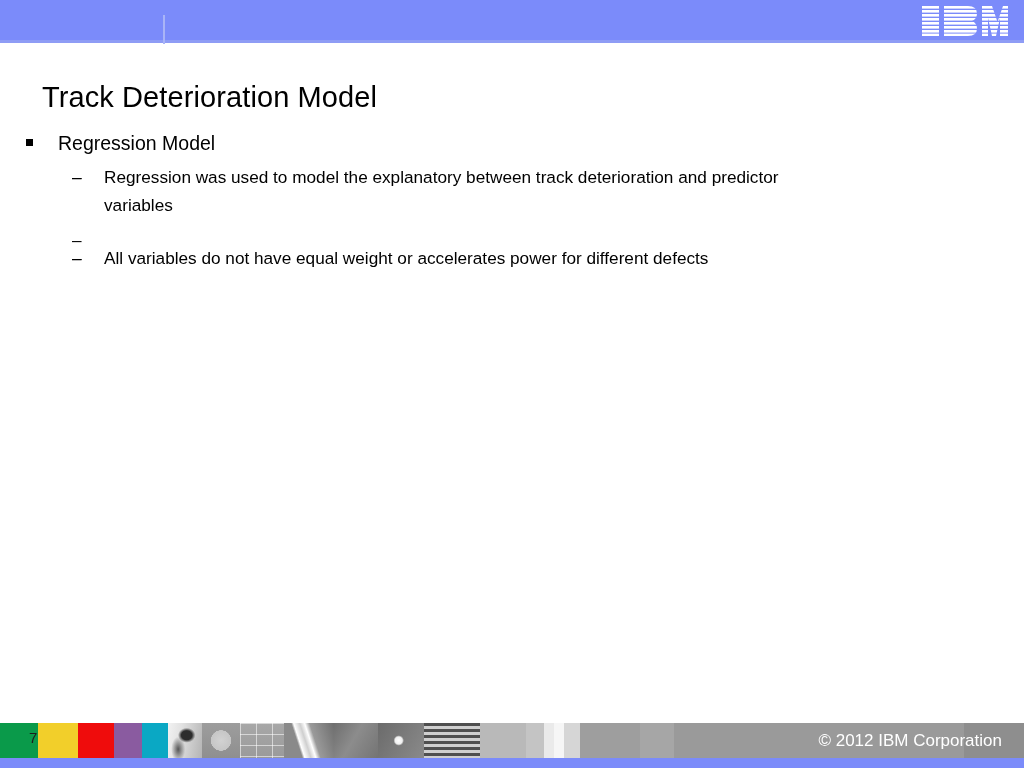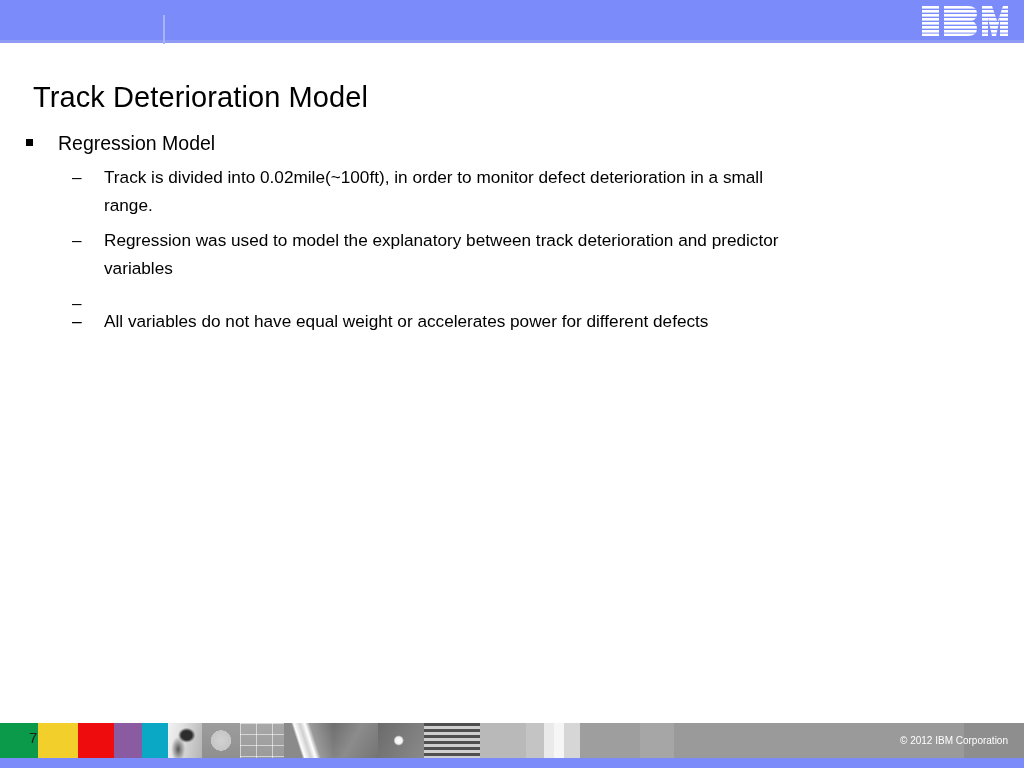--- a/index.html
+++ b/index.html
@@ -44,21 +44,21 @@
     position: absolute;
     right: 16px;
     top: 6px;
     width: 86px;
     height: 30px;
   }
 
   
   #slide-title {
     position: absolute;
-    left: 33px;
+    left: 42px;
     top: 80px;
     font-size: 29px;
     line-height: 34px;
     font-weight: normal;
     color: #000000;
     letter-spacing: 0.1px;
     white-space: nowrap;
   }
 
   
@@ -176,23 +176,23 @@
     position: absolute;
     left: 29px;
     top: 729px;
     font-size: 15px;
     line-height: 18px;
     color: #1d1d1d;
     font-family: "Liberation Sans", sans-serif;
   }
   #copyright {
     position: absolute;
-    right: 16px;
+    right: 22px;
     top: 734px;
-    font-size: 10px;
+    font-size: 17px;
     line-height: 14px;
     color: #ffffff;
     white-space: nowrap;
   }
   #footer-bottom-band {
     position: absolute;
     left: 0; top: 758px;
     width: 1024px;
     height: 10px;
     background: #7b8bfa;
@@ -237,21 +237,20 @@
 
 <div id="content">
 
   <div class="lvl1">
     <span class="marker"></span>
     <span class="txt">Regression Model</span>
   </div>
 
   <div class="lvl2">
     <span class="marker">–</span>
-    <span class="txt">Track is divided into 0.02mile(~100ft), in order to monitor defect deterioration in a small range.</span>
   </div>
 
   <div class="lvl2">
     <span class="marker">–</span>
     <span class="txt">Regression was used to model the explanatory between track deterioration and predictor variables</span>
   </div>
 
   <div class="lvl2">
     <span class="marker">–</span>
   </div>

